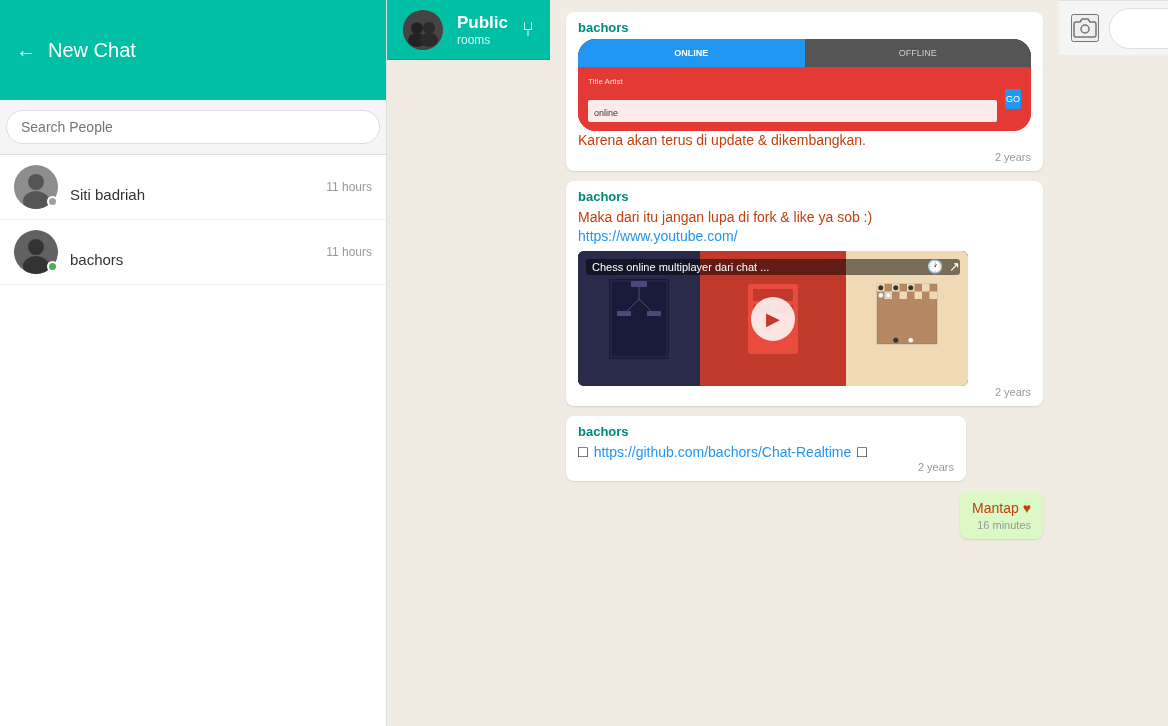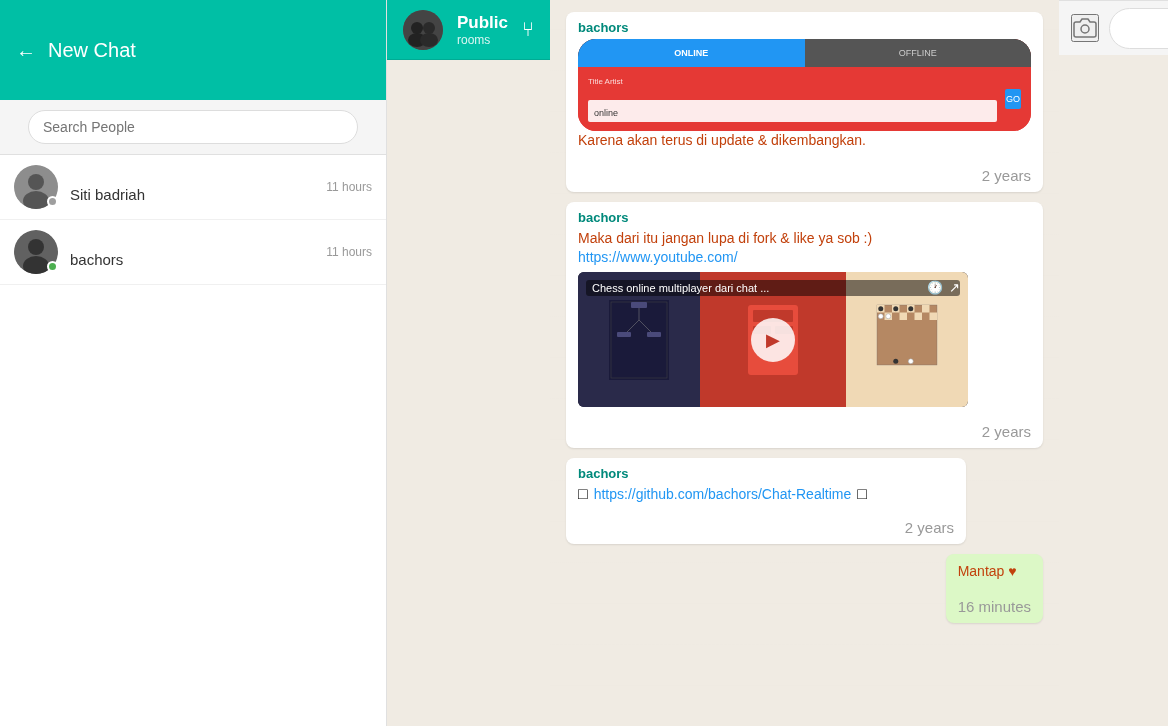--- a/index.html
+++ b/index.html
@@ -6,21 +6,21 @@
     body { font-family: 'Segoe UI', Arial, sans-serif; width: 1168px; height: 726px; overflow: hidden; display: flex; flex-direction: column; }
 
     
     .app-container { display: flex; width: 1168px; height: 726px; }
 
     
     .sidebar { width: 387px; min-width: 387px; display: flex; flex-direction: column; background: #fff; border-right: 1px solid #e0e0e0; }
     .sidebar-header { background: #00BFA5; color: #fff; padding: 0 16px; height: 100px; display: flex; align-items: center; gap: 12px; }
     .back-arrow { font-size: 20px; cursor: pointer; color: #fff; }
     .sidebar-title { font-size: 20px; font-weight: 400; color: #fff; }
-    .search-bar-container { padding: 10px 28px; background: #f5f5f5; border-bottom: 1px solid #e0e0e0; }
+    .search-bar-container { padding: 10px 6px; background: #f5f5f5; border-bottom: 1px solid #e0e0e0; }
     .search-input { width: 100%; padding: 8px 14px; border: 1px solid #ddd; border-radius: 20px; font-size: 14px; outline: none; background: #fff; color: #555; }
     .contact-list { flex: 1; overflow-y: auto; }
     .contact-item { display: flex; align-items: center; padding: 10px 14px; border-bottom: 1px solid #f0f0f0; cursor: pointer; gap: 12px; }
     .avatar-wrapper { position: relative; width: 44px; height: 44px; flex-shrink: 0; }
     .avatar { width: 44px; height: 44px; border-radius: 50%; background: #bbb; overflow: hidden; display: flex; align-items: center; justify-content: center; }
     .avatar svg { width: 44px; height: 44px; }
     .status-dot { position: absolute; bottom: 2px; right: 0; width: 11px; height: 11px; border-radius: 50%; border: 2px solid #fff; }
     .status-dot.offline { background: #9e9e9e; }
     .status-dot.online { background: #4CAF50; }
     .contact-info { flex: 1; margin-top: 16px; }
@@ -40,21 +40,21 @@
     .chat-messages { flex: 1; overflow-y: auto; padding: 12px 16px; position: relative; background: #f0ebe3; }
     .chat-bg-pattern { position: absolute; top: 0; left: 0; right: 0; bottom: 0; opacity: 0.18; pointer-events: none; background-image: repeating-linear-gradient(0deg, transparent, transparent 40px, rgba(0,0,0,0.02) 40px, rgba(0,0,0,0.02) 41px); z-index: 0; }
 
     
     .message-group { position: relative; z-index: 1; margin-bottom: 10px; }
     .message-bubble { background: #fff; border-radius: 8px; padding: 8px 12px; max-width: 500px; box-shadow: 0 1px 2px rgba(0,0,0,0.1); }
     .message-bubble.sent { background: #dcf8c6; margin-left: auto; max-width: 400px; }
     .message-sender { font-size: 13px; font-weight: 600; color: #00897B; margin-bottom: 4px; }
     .message-text { font-size: 14px; color: #c2410c; line-height: 1.4; }
     .message-link { color: #2196F3; text-decoration: none; font-size: 14px; }
-    .message-time { font-size: 15px; color: #999; text-align: right; margin-top: 16px; }
+    .message-time { font-size: 11px; color: #999; text-align: right; margin-top: 0; }
     .img-app-mockup { width: 100%; height: 90px; background: #e53935; border-radius: 4px; overflow: hidden; display: flex; flex-direction: column; }
 
     
     .video-thumb { width: 390px; height: 135px; background: #1a1a2e; border-radius: 6px; margin-top: 6px; display: flex; align-items: center; justify-content: center; position: relative; overflow: hidden; cursor: pointer; }
     .video-thumb-bg { position: absolute; top: 0; left: 0; right: 0; bottom: 0; display: flex; }
     .video-col { flex: 1; background: #2d2d5e; display: flex; align-items: center; justify-content: center; }
     .video-col.middle { background: #c0392b; }
     .play-btn { width: 44px; height: 44px; border-radius: 50%; background: rgba(255,255,255,0.85); display: flex; align-items: center; justify-content: center; position: absolute; z-index: 2; font-size: 18px; color: #c0392b; }
     .video-title { position: absolute; top: 8px; left: 8px; right: 8px; font-size: 11px; color: #fff; background: rgba(0,0,0,0.5); padding: 2px 6px; border-radius: 3px; }
     .video-icons { position: absolute; top: 8px; right: 8px; display: flex; gap: 6px; color: #fff; font-size: 13px; }

